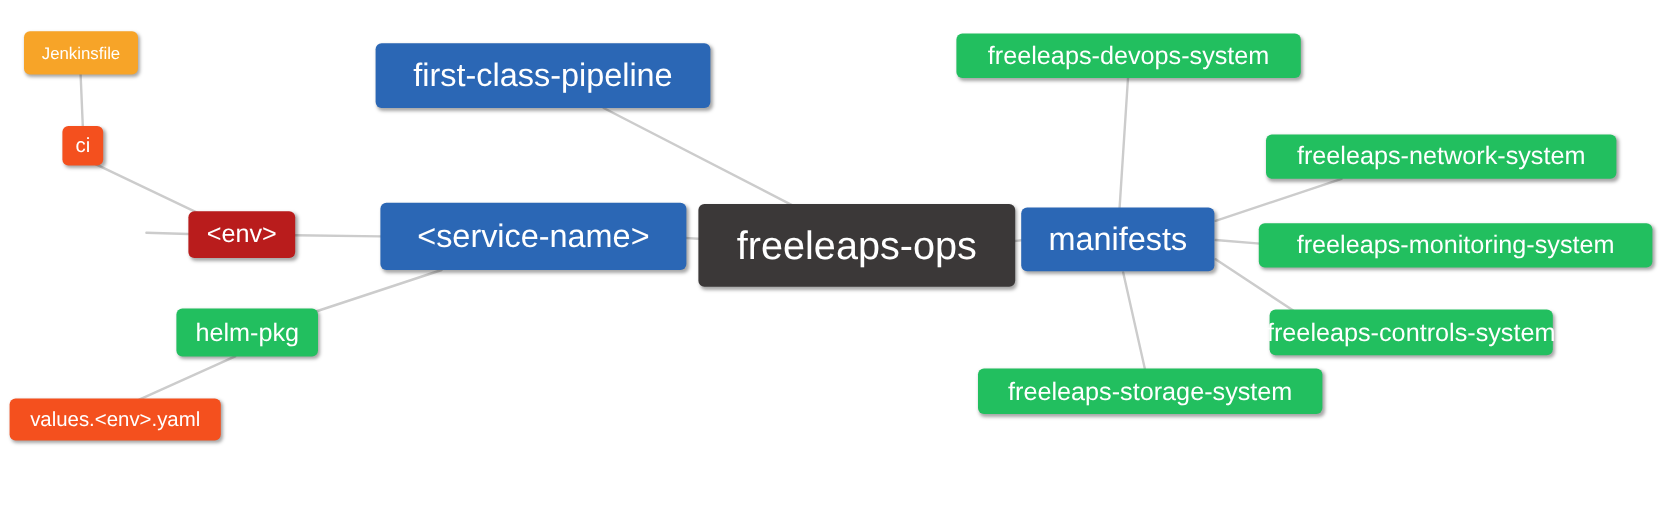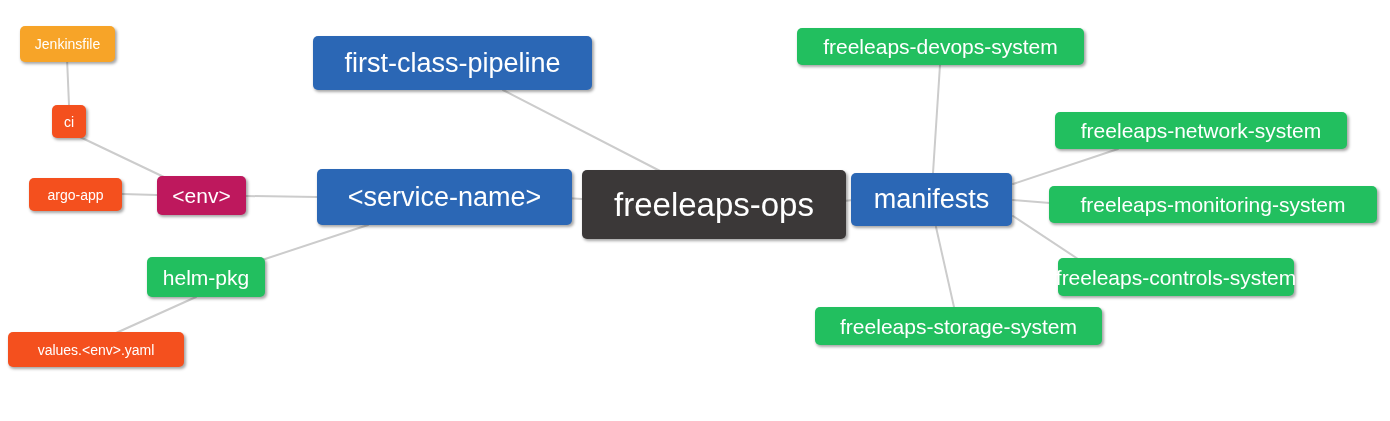--- a/index.html
+++ b/index.html
@@ -19,21 +19,21 @@
     border-radius:5px;
     box-shadow:1.5px 2px 3px rgba(0,0,0,0.35);
     white-space:nowrap;
     cursor:default;
     box-sizing:border-box;
     line-height:1;
   }
   .size-xl{font-size:33px;}
   .size-lg{font-size:27px;}
   .size-md{font-size:21px;}
-  .size-sm{font-size:14px;}
+  .size-sm{font-size:17px;}
   .size-xs{font-size:14px;}
 </style>
 </head>
 <body>
 
 <div id="stage">
 
   <svg id="edges" viewBox="0 0 1390 421">
     <g stroke-linecap="round" style="stroke: rgb(204, 204, 204);">
       <line x1="67" y1="58" x2="69" y2="105"></line>
@@ -50,23 +50,22 @@
       <line x1="1013" y1="200" x2="1050" y2="203"></line>
       <line x1="1013" y1="216" x2="1078" y2="259"></line>
       <line x1="936" y1="227" x2="954" y2="307"></line>
     </g>
   </svg>
 
   <div class="node size-xs" style="left: 20px; top: 26px; width: 95px; height: 36px; background-color: rgb(247, 164, 40);">Jenkinsfile</div>
 
   <div class="node size-sm" style="left: 52px; top: 105px; width: 34px; height: 33px; background-color: rgb(244, 80, 30);">ci</div>
 
-  <div class="node size-sm" style="left: 29px; top: 178px; width: 93px; height: 33px; background-color: rgb(244, 80, 30);">argo-app</div>
 
-  <div class="node size-md" style="left: 157px; top: 176px; width: 89px; height: 39px; background-color: #be185d;">&lt;env&gt;</div>
+  <div class="node size-md" style="left: 157px; top: 176px; width: 89px; height: 39px; background-color: #b91c1c;">&lt;env&gt;</div>
 
   <div class="node size-md" style="left: 147px; top: 257px; width: 118px; height: 40px; background-color: rgb(34, 191, 95);">helm-pkg</div>
 
   <div class="node size-sm" style="left: 8px; top: 332px; width: 176px; height: 35px; background-color: rgb(244, 80, 30);">values.&lt;env&gt;.yaml</div>
 
   <div class="node size-lg" style="left: 313px; top: 36px; width: 279px; height: 54px; background-color: rgb(43, 103, 181);">first-class-pipeline</div>
 
   <div class="node size-lg" style="left: 317px; top: 169px; width: 255px; height: 56px; background-color: rgb(43, 103, 181);">&lt;service-name&gt;</div>
 
   <div class="node size-xl" style="left: 582px; top: 170px; width: 264px; height: 69px; background-color: rgb(59, 56, 56);">freeleaps-ops</div>

